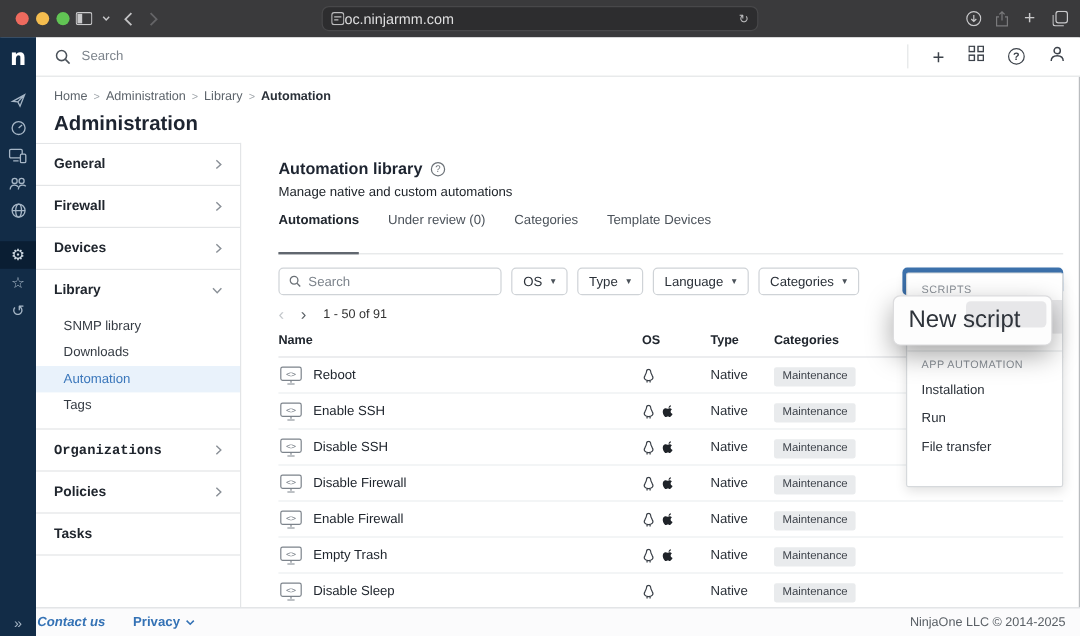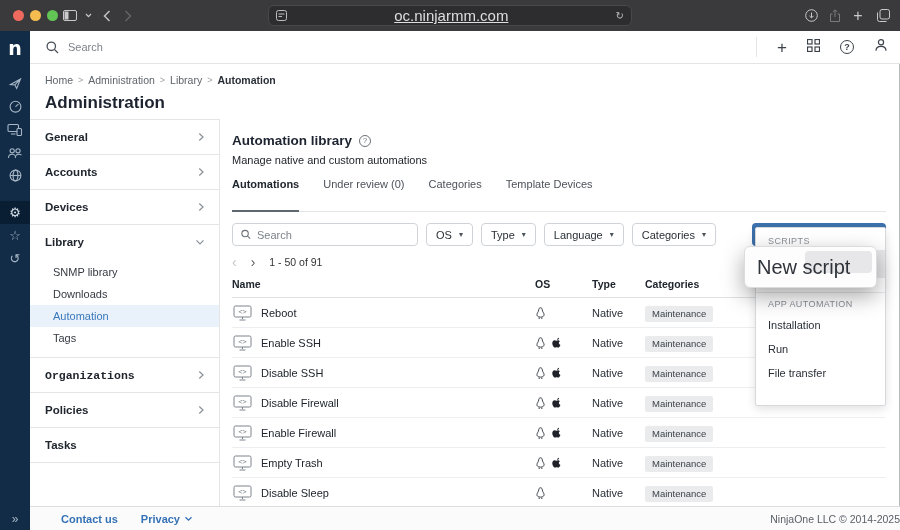--- a/index.html
+++ b/index.html
@@ -12,21 +12,21 @@
   
   .browser-bar { position:absolute; top:0; left:0; right:0; height:31px; background:#3a3a3c; z-index:60; }
   .traffic { position:absolute; top:10px; width:11px; height:11px; border-radius:50%; }
   .tl-red { left:13px; background:#ee6a5e; }
   .tl-yellow { left:30px; background:#f5bd4f; }
   .tl-green { left:47px; background:#61c454; }
   .chrome-ic { position:absolute; top:0; height:31px; display:flex; align-items:center; justify-content:center; color:#c9c9cb; }
   .chrome-ic svg { display:block; }
   .url-field { position:absolute; left:268px; top:5px; width:364px; height:21px; background:#2d2d2f;
     border:1px solid #48484a; border-radius:6px; display:flex; align-items:center; }
-  .url-text { flex:1; text-align:center; font-size:15px; color:#dededf;text-decoration:underline; }
+  .url-text { flex:1; text-align:left; font-size:12px; color:#dededf; }
   
   .app-header { position:absolute; left:30px; top:31px; right:0; height:33px; background:#fff;
     border-bottom:1px solid #e3e5e7; z-index:20; }
   .hdr-search { position:absolute; left:16px; top:0; height:32px; display:flex; align-items:center; gap:9px; }
   .hdr-search-label { font-size:11px; color:#7c838b; }
   .hdr-right { position:absolute; right:12px; top:0; height:32px; display:flex; align-items:center; gap:20px; }
   .hdr-divider { width:1px; height:20px; background:#e3e5e7; }
   .plus-glyph { font-size:17px; font-weight:300; color:#3c424a; line-height:1; }
   .help-circle { width:14px; height:14px; border:1.3px solid #3c424a; border-radius:50%;
     font-size:9px; font-weight:700; color:#3c424a; display:flex; align-items:center; justify-content:center; }
@@ -41,21 +41,21 @@
   .rail-gap { height:14px; }
   .rail-expand { position:absolute; bottom:4px; left:0; width:30px; text-align:center;
     color:#a6b6c6; font-size:12px; }
   
   .breadcrumb { position:absolute; left:45px; top:74px; font-size:10.5px; color:#5d646b;
     display:flex; gap:5px; align-items:center; z-index:5; }
   .breadcrumb .sep { color:#9aa0a6; font-size:9px; }
   .breadcrumb .current { font-weight:700; color:#2a3038; }
   .page-title { position:absolute; left:45px; top:93px; font-size:17px; font-weight:700; color:#1d2430; z-index:5; }
   
-  .nav-panel { position:absolute; left:30px; top:119px; width:190px; bottom:24px;
+  .nav-panel { position:absolute; left:30px; top:119px; width:171px; bottom:24px;
     border-right:1px solid #e3e5e7; background:#fff; overflow:hidden; z-index:4; }
   .nav-item { height:35px; display:flex; align-items:center; justify-content:space-between;
     padding:0 14px 0 15px; border-top:1px solid #e3e5e7; cursor:pointer; }
   .nav-item:first-child { border-top:1px solid #e3e5e7; }
   .nav-label { font-size:11.5px; font-weight:700; color:#20262e; }
   .nav-sub { padding:2px 0 8px 0; }
   .nav-sub-item { height:22px; display:flex; align-items:center; padding-left:23px;
     font-size:11px; color:#353b43; cursor:pointer; }
   .nav-sub-item.selected { background:#e9f2fb; color:#3b77bb; }
   .nav-bottom-border { border-top:1px solid #e3e5e7;font-family:Liberation Mono, monospace; }
@@ -106,23 +106,23 @@
   
   .magnifier { position:absolute; left:744px; top:246px; width:133px; height:42px; background:#fdfdfd;
     border:1px solid #dcdcde; border-radius:6px; box-shadow:0 8px 22px rgba(0,0,0,.35); z-index:50; }
   .magnifier .ghost { position:absolute; left:46%; right:4px; top:4px; height:55%; background:#e7e7e9; border-radius:4px; }
   .magnifier .mag-label { position:absolute; left:12px; top:50%; transform:translateY(-50%);
     font-size:20px; color:#2f343b; white-space:nowrap; }
   
   .footer { position:absolute; left:30px; right:0; bottom:0; height:24px; background:#fbfbfc;
     border-top:1px solid #dcdfe2; display:flex; align-items:center; z-index:55; }
   .footer-link { font-size:11px; font-weight:700; color:#3472b5; cursor:pointer; display:flex; align-items:center; gap:4px; }
-  .footer-link.first { margin-left:31px; }
+  .footer-link.first { margin-left:1px;font-style:italic; }
   .footer-link + .footer-link { margin-left:23px; }
-  .footer-copy { margin-left:auto; margin-right:0; font-size:10.5px; color:#5a6066; }
+  .footer-copy { margin-left:auto; margin-right:12px; font-size:10.5px; color:#5a6066; }
 </style>
 </head>
 <body>
 
 <div class="browser-bar">
   <span class="traffic tl-red"></span>
   <span class="traffic tl-yellow"></span>
   <span class="traffic tl-green"></span>
 
   <span class="chrome-ic" style="left:60px;width:20px;">
@@ -263,21 +263,21 @@
 <div class="page-title">Administration</div>
 
 <div class="nav-panel">
   <div class="nav-item">
     <span class="nav-label">General</span>
     <svg width="8" height="10" viewBox="0 0 8 10">
         <path d="M2.3 1.5 L6 5 L2.3 8.5" fill="none" stroke="#8a9097" stroke-width="1.2"></path>
       </svg>
   </div>
   <div class="nav-item">
-    <span class="nav-label">Accounts</span>
+    <span class="nav-label">Firewall</span>
     <svg width="8" height="10" viewBox="0 0 8 10">
         <path d="M2.3 1.5 L6 5 L2.3 8.5" fill="none" stroke="#8a9097" stroke-width="1.2"></path>
       </svg>
   </div>
   <div class="nav-item">
     <span class="nav-label">Devices</span>
     <svg width="8" height="10" viewBox="0 0 8 10">
         <path d="M2.3 1.5 L6 5 L2.3 8.5" fill="none" stroke="#8a9097" stroke-width="1.2"></path>
       </svg>
   </div>

